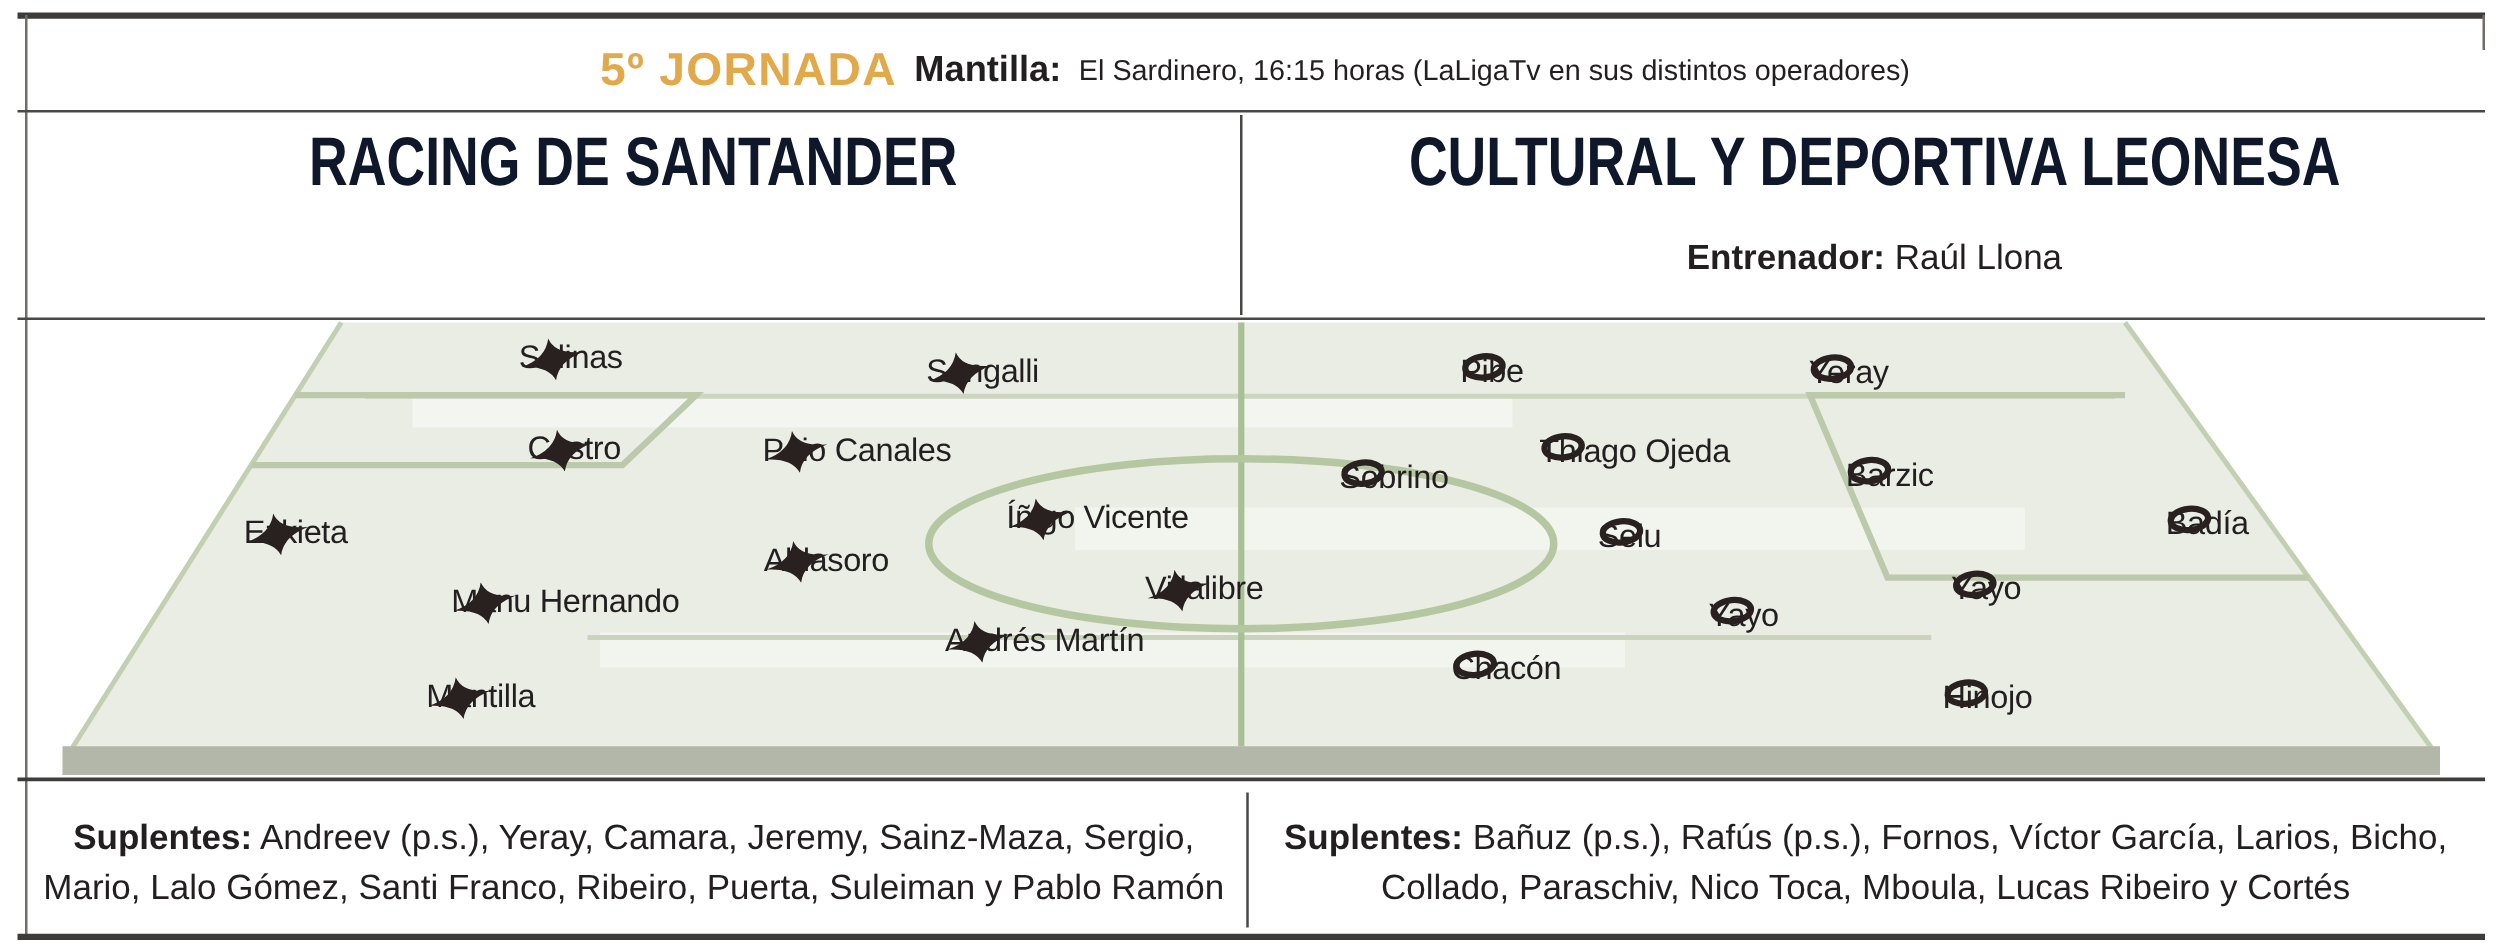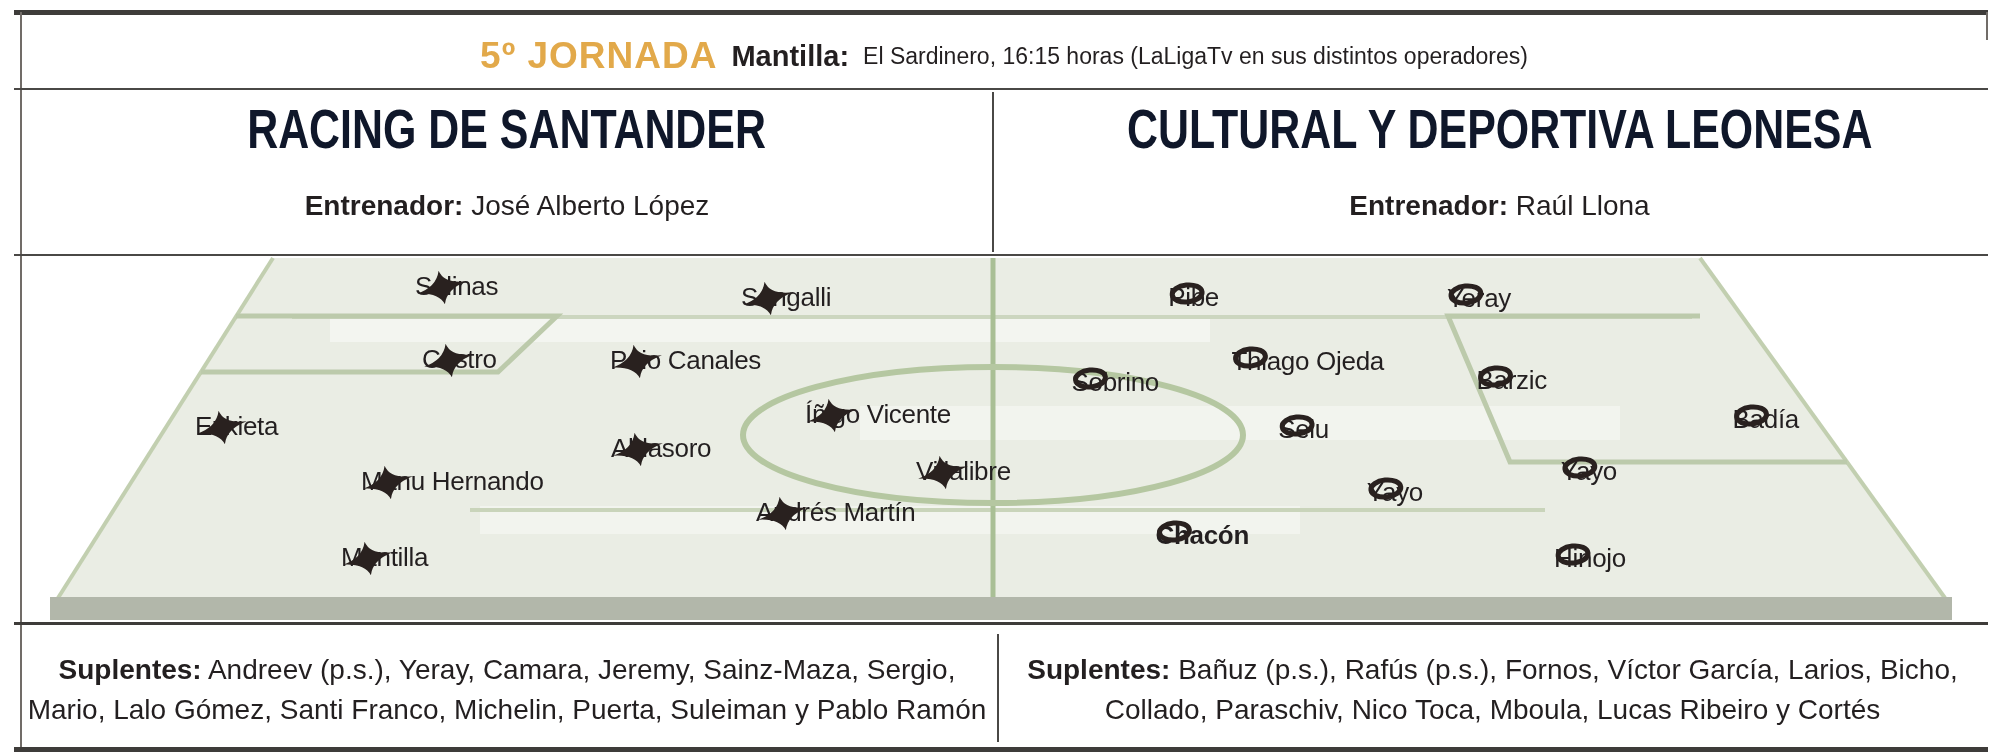--- a/index.html
+++ b/index.html
@@ -62,24 +62,20 @@
 
   <div class="header">
     <span class="jornada" style="color: rgb(226, 169, 74);">5º JORNADA</span>
     <span class="estadio-label">Mantilla:</span>
     <span class="estadio-value">El Sardinero, 16:15 horas (LaLigaTv en sus distintos operadores)</span>
   </div>
   <div class="hrule rule-header"></div>
 
   <div class="team-col left">
     <div class="team-name"><span>RACING DE SANTANDER</span></div>
-    <div class="coach-line">
-      <span class="coach-label">Entrenador:</span>
-      <span>José Alberto López</span>
-    </div>
   </div>
   <div class="team-col right">
     <div class="team-name"><span>CULTURAL Y DEPORTIVA LEONESA</span></div>
     <div class="coach-line">
       <span class="coach-label">Entrenador:</span>
       <span>Raúl Llona</span>
     </div>
   </div>
   <div class="vrule teams-divider"></div>
   <div class="hrule rule-teams"></div>
@@ -223,39 +219,39 @@
           <svg width="38" height="24" viewBox="0 0 38 24">
             <ellipse cx="19" cy="12" rx="15" ry="8.5" fill="none" stroke="#29211f" stroke-width="5" transform="rotate(-6 19 12)"></ellipse>
           </svg>
         </div>
         <div class="player side-right" style="left: 1617px; top: 215px; transform: translate(-100%, -50%);">
           <span class="player-name">Yayo</span>
           <svg width="38" height="24" viewBox="0 0 38 24">
             <ellipse cx="19" cy="12" rx="15" ry="8.5" fill="none" stroke="#29211f" stroke-width="5" transform="rotate(-6 19 12)"></ellipse>
           </svg>
         </div>
-        <div class="player side-right" style="left: 1249px; top: 279px; transform: translate(-100%, -50%); font-weight: bold;">
+        <div class="player side-right" style="left: 1249px; top: 279px; transform: translate(-100%, -50%);">
           <span class="player-name">Chacón</span>
           <svg width="38" height="24" viewBox="0 0 38 24">
             <ellipse cx="19" cy="12" rx="15" ry="8.5" fill="none" stroke="#29211f" stroke-width="5" transform="rotate(-6 19 12)"></ellipse>
           </svg>
         </div>
         <div class="player side-right" style="left: 1626px; top: 302px; transform: translate(-100%, -50%);">
           <span class="player-name">Hinojo</span>
           <svg width="38" height="24" viewBox="0 0 38 24">
             <ellipse cx="19" cy="12" rx="15" ry="8.5" fill="none" stroke="#29211f" stroke-width="5" transform="rotate(-6 19 12)"></ellipse>
           </svg>
         </div>
       </div>
   </div>
   <div class="hrule rule-pitch"></div>
 
   <div class="subs-col left">
     <div class="subs-text"><span class="subs-label">Suplentes:</span>  <span>Andreev (p.s.), Yeray, Camara, Jeremy, Sainz-Maza, Sergio,
-Mario, Lalo Gómez, Santi Franco, Michelin, Puerta, Suleiman y Pablo Ramón</span></div>
+Mario, Lalo Gómez, Santi Franco, Ribeiro, Puerta, Suleiman y Pablo Ramón</span></div>
   </div>
   <div class="subs-col right">
     <div class="subs-text"><span class="subs-label">Suplentes:</span>  <span>Bañuz (p.s.), Rafús (p.s.), Fornos, Víctor García, Larios, Bicho,
 Collado, Paraschiv, Nico Toca, Mboula, Lucas Ribeiro y Cortés</span></div>
   </div>
   <div class="vrule subs-divider"></div>
 
   <div class="hrule bottom-bar"></div>
 </div>
 

